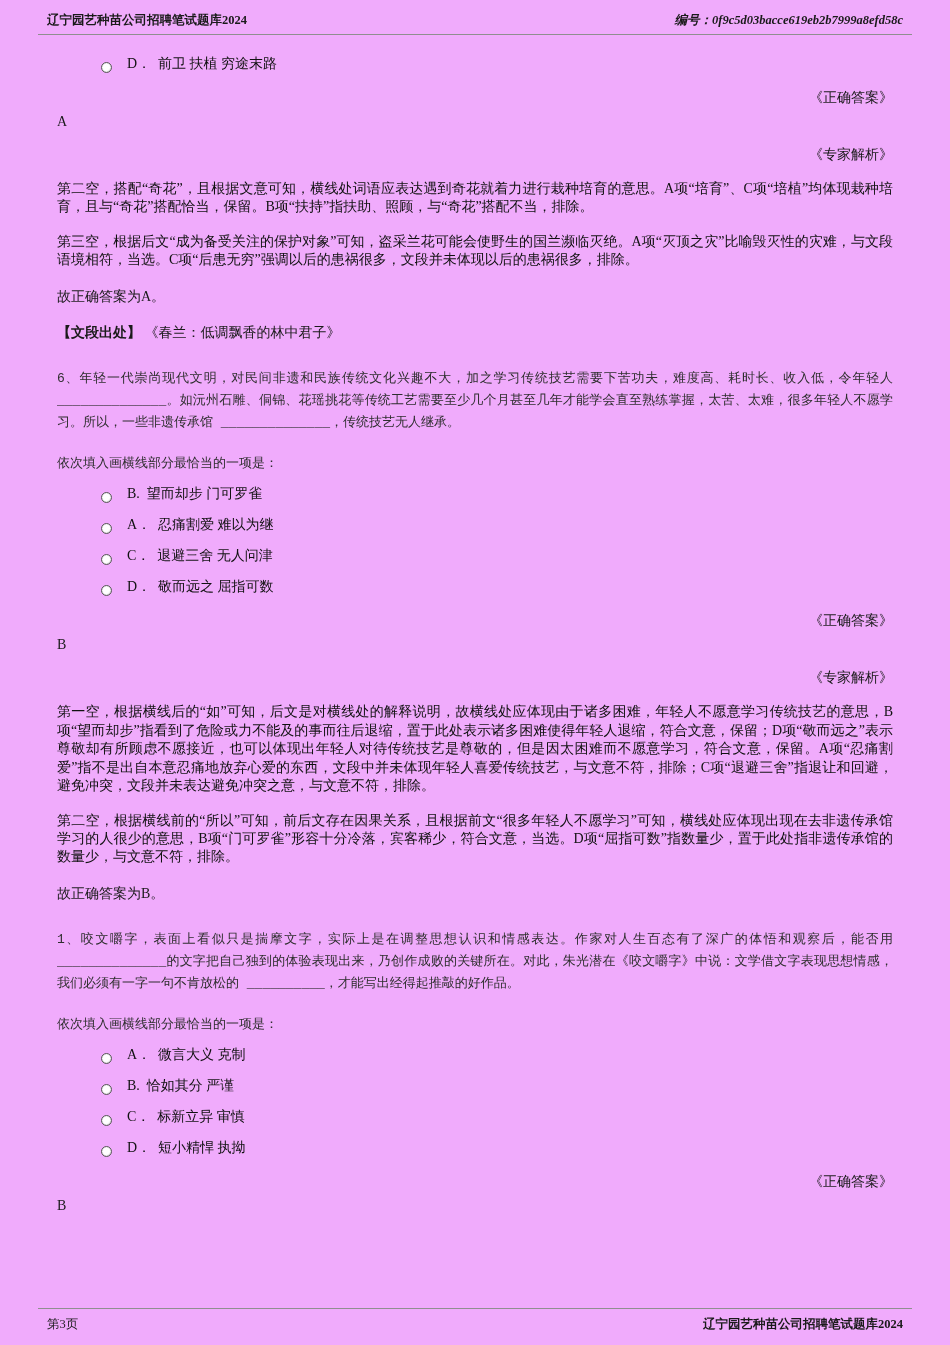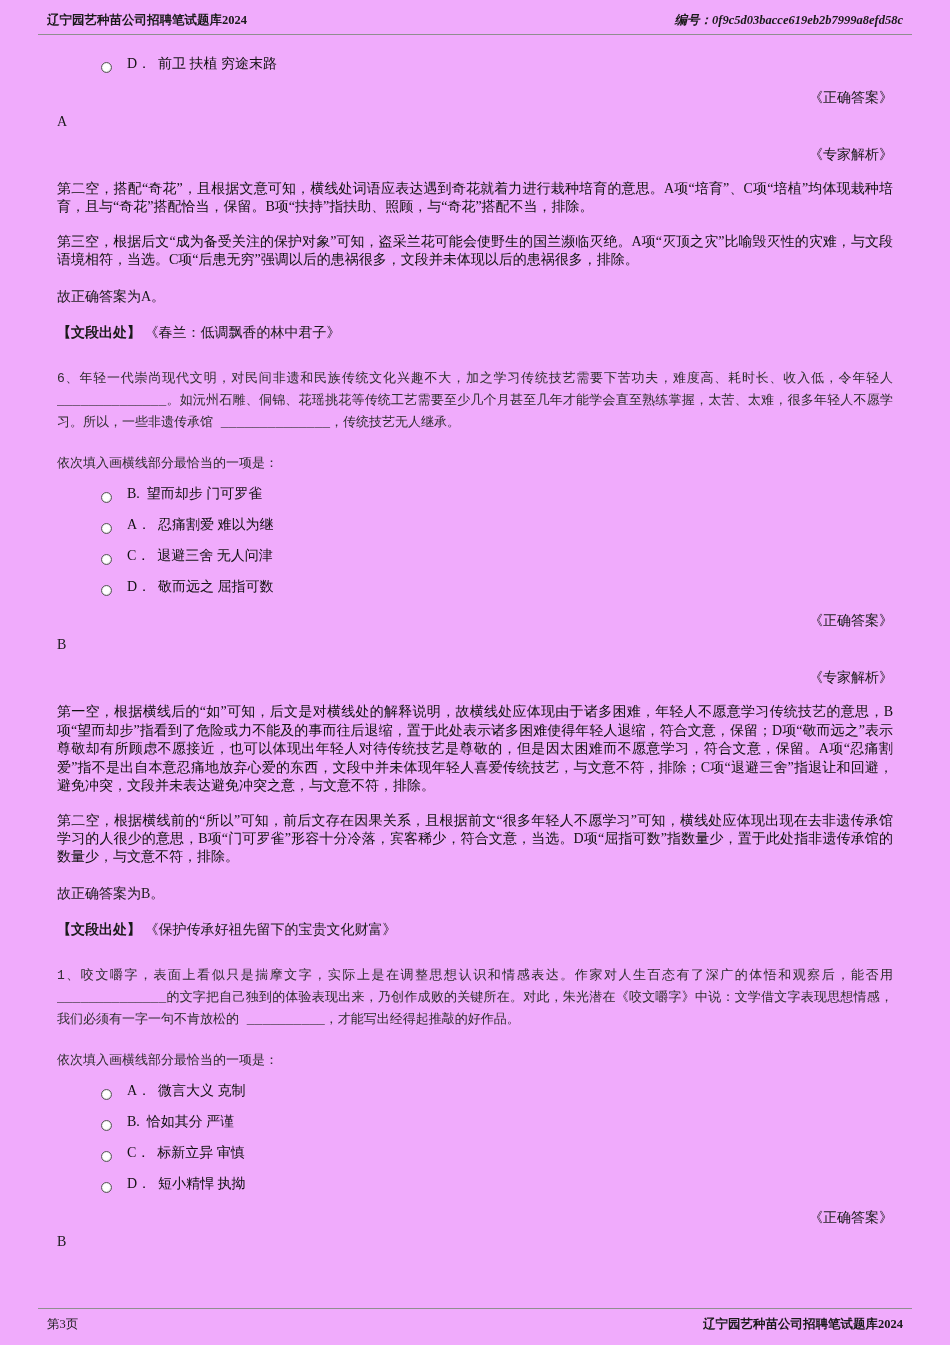--- a/index.html
+++ b/index.html
@@ -115,24 +115,20 @@
     </div>
 
     <div class="answer-heading">《正确答案》</div>
     <div class="answer-value">B</div>
     <div class="analysis-heading">《专家解析》</div>
 
     <p class="analysis-p">第一空，根据横线后的“如”可知，后文是对横线处的解释说明，故横线处应体现由于诸多困难，年轻人不愿意学习传统技艺的意思，B项“望而却步”指看到了危险或力不能及的事而往后退缩，置于此处表示诸多困难使得年轻人退缩，符合文意，保留；D项“敬而远之”表示尊敬却有所顾虑不愿接近，也可以体现出年轻人对待传统技艺是尊敬的，但是因太困难而不愿意学习，符合文意，保留。A项“忍痛割爱”指不是出自本意忍痛地放弃心爱的东西，文段中并未体现年轻人喜爱传统技艺，与文意不符，排除；C项“退避三舍”指退让和回避，避免冲突，文段并未表达避免冲突之意，与文意不符，排除。</p>
     <p class="analysis-p">第二空，根据横线前的“所以”可知，前后文存在因果关系，且根据前文“很多年轻人不愿学习”可知，横线处应体现出现在去非遗传承馆学习的人很少的意思，B项“门可罗雀”形容十分冷落，宾客稀少，符合文意，当选。D项“屈指可数”指数量少，置于此处指非遗传承馆的数量少，与文意不符，排除。</p>
 
     <div class="conclusion">故正确答案为B。</div>
-    <div class="source">
-      <span>【文段出处】</span>
-      <span class="src-text">《保护传承好祖先留下的宝贵文化财富》</span>
-    </div>
 
     <p class="stem">1、咬文嚼字，表面上看似只是揣摩文字，实际上是在调整思想认识和情感表达。作家对人生百态有了深广的体悟和观察后，能否用______________的文字把自己独到的体验表现出来，乃创作成败的关键所在。对此，朱光潜在《咬文嚼字》中说：文学借文字表现思想情感，我们必须有一字一句不肯放松的 __________，才能写出经得起推敲的好作品。</p>
     <div class="prompt">依次填入画横线部分最恰当的一项是：</div>
 
     <div class="options">
       <div class="option-row">
         <span class="radio"></span>
         <span class="option-text">A．  微言大义 克制</span>
       </div>
       <div class="option-row">

